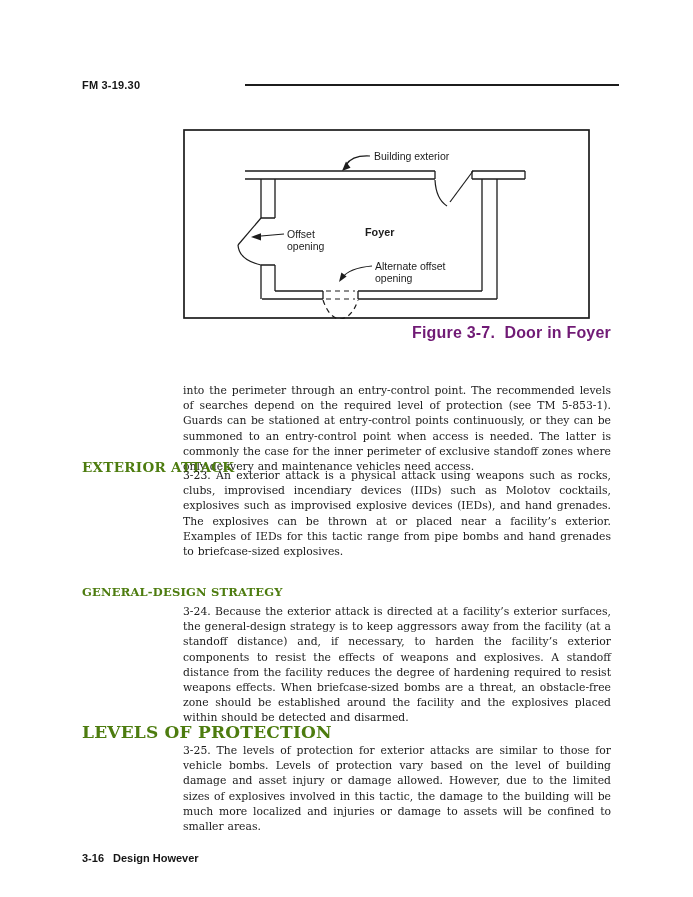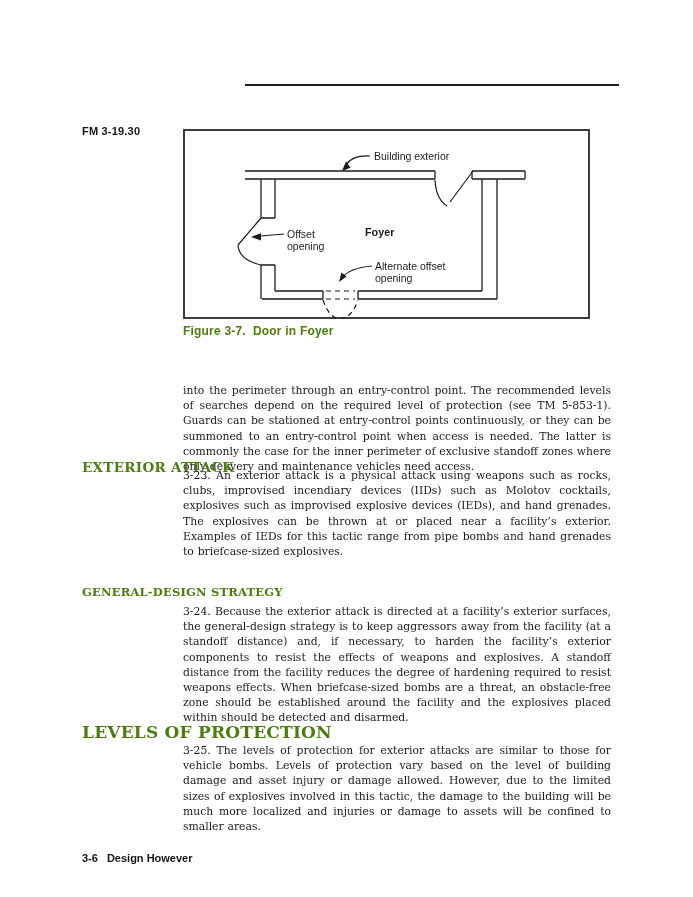--- a/index.html
+++ b/index.html
@@ -4,32 +4,32 @@
 <style>
   html,body{margin:0;padding:0;}
   body{
     width:693px;height:897px;position:relative;background:#ffffff;
     font-family:"DejaVu Serif",serif;color:#1b1b1b;overflow:hidden;
   }
   .abs{position:absolute;}
   .header-label{
     left:82px;top:79px;
     font-family:"Liberation Sans",sans-serif;font-weight:bold;font-size:11px;
-    letter-spacing:0.2px;color:#161616;margin-top:46px;
+    letter-spacing:0.2px;color:#161616;
   }
   .header-rule{
     left:245px;top:84px;width:374px;height:2px;background:#1c1c1c;
   }
   .figure-frame{
     left:183px;top:129px;width:407px;height:170px;
   }
   .figure-caption{
-    left:183px;top:324px;width:428px;text-align:left;
-    font-family:"Liberation Sans",sans-serif;font-weight:bold;font-size:12px;
-    letter-spacing:0.2px;color:#4d7c0f;
+    left:183px;top:324px;width:428px;text-align:right;
+    font-family:"Liberation Sans",sans-serif;font-weight:bold;font-size:16px;
+    letter-spacing:0.2px;color:#701a75;
   }
   .body-para{
     left:183px;width:428px;
     font-size:10.8px;line-height:15.2px;text-align:justify;
     color:#1b1b1b;word-spacing:0.4px;
   }
   .para-intro{top:359px;margin-top:24px;}
   .para-323{top:468px;}
   .para-324{top:604px;}
   .para-325{top:743px;}
@@ -121,14 +121,14 @@
 <div class="abs sec-heading h-main">EXTERIOR ATTACK</div>
 <div class="abs body-para para-323">3-23. An exterior attack is a physical attack using weapons such as rocks, clubs, improvised incendiary devices (IIDs) such as Molotov cocktails, explosives such as improvised explosive devices (IEDs), and hand grenades. The explosives can be thrown at or placed near a facility’s exterior. Examples of IEDs for this tactic range from pipe bombs and hand grenades to briefcase-sized explosives.</div>
 
 <div class="abs sec-heading h-sub1">GENERAL-DESIGN STRATEGY</div>
 <div class="abs body-para para-324">3-24. Because the exterior attack is directed at a facility’s exterior surfaces, the general-design strategy is to keep aggressors away from the facility (at a standoff distance) and, if necessary, to harden the facility’s exterior components to resist the effects of weapons and explosives. A standoff distance from the facility reduces the degree of hardening required to resist weapons effects. When briefcase-sized bombs are a threat, an obstacle-free zone should be established around the facility and the explosives placed within should be detected and disarmed.</div>
 
 <div class="abs sec-heading h-sub2">LEVELS OF PROTECTION</div>
 <div class="abs body-para para-325">3-25. The levels of protection for exterior attacks are similar to those for vehicle bombs. Levels of protection vary based on the level of building damage and asset injury or damage allowed. However, due to the limited sizes of explosives involved in this tactic, the damage to the building will be much more localized and injuries or damage to assets will be confined to smaller areas.</div>
 
 <div class="abs page-footer">
-  <span class="fnum">3-6</span><span>Design However</span>
+  <span class="fnum">3-16</span><span>Design However</span>
 </div>
 
 </body></html>

